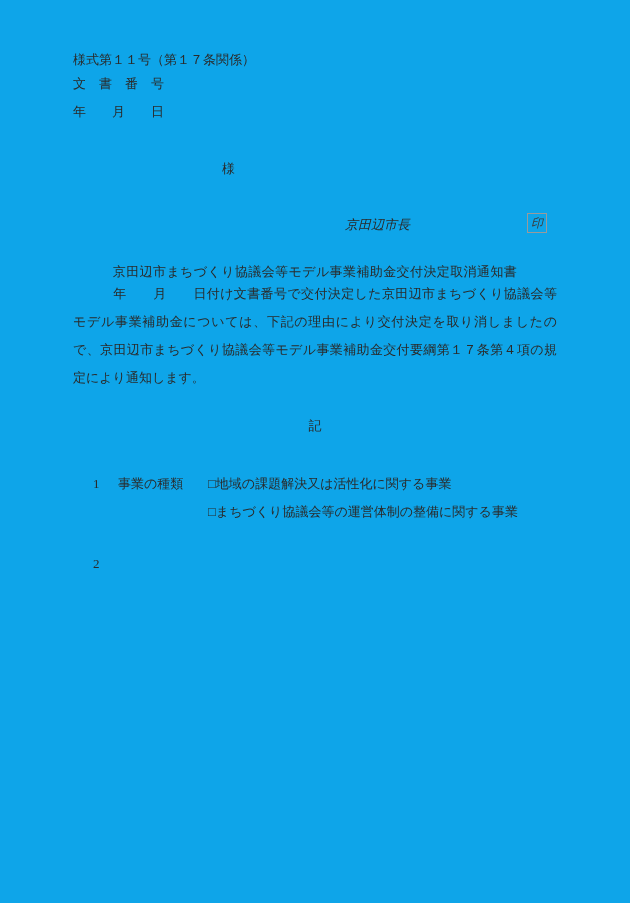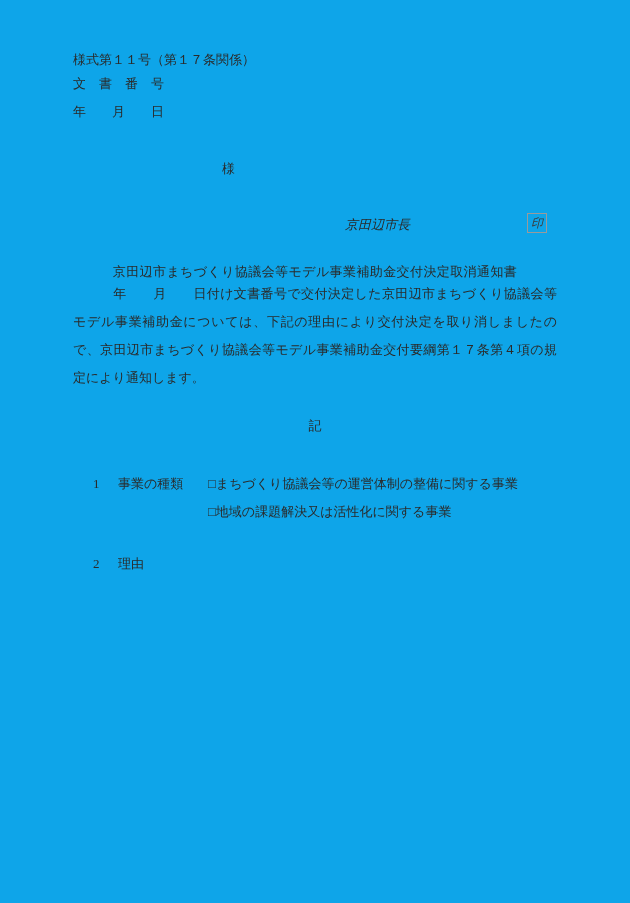--- a/index.html
+++ b/index.html
@@ -128,28 +128,27 @@
 
   <div class="record-mark">記</div>
 
   <div class="items">
 
     <div class="item">
       <span class="item-no">1</span>
       <span class="item-label">事業の種類</span>
       <div class="item-options">
         <div class="option">
-          <span>□</span><span>まちづくり協議会等の運営体制の整備に関する事業</span>
+          <span>□</span><span>地域の課題解決又は活性化に関する事業</span>
         </div>
         <div class="option">
-          <span>□</span><span>地域の課題解決又は活性化に関する事業</span>
+          <span>□</span><span>まちづくり協議会等の運営体制の整備に関する事業</span>
         </div>
       </div>
     </div>
 
     <div class="item">
       <span class="item-no">2</span>
-      <span class="item-label">理由</span>
     </div>
 
   </div>
 
 </div>
 
 </body></html>

